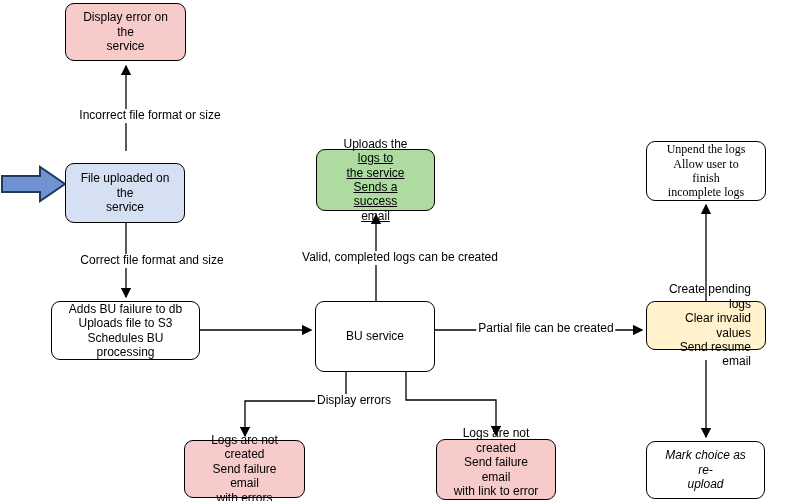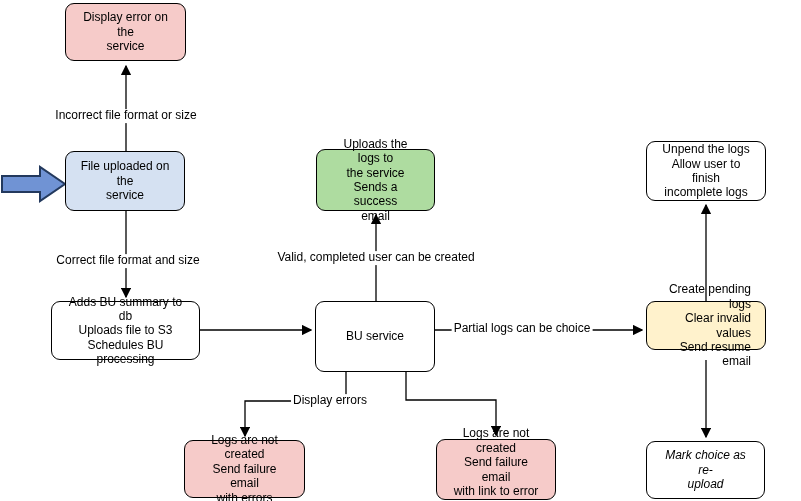--- a/index.html
+++ b/index.html
@@ -8,35 +8,35 @@
     font-family:"Liberation Sans",sans-serif;font-size:12px;color:#000;
   }
   svg.connectors{position:absolute;left:0;top:0;width:801px;height:501px;}
   .node{
     position:absolute;box-sizing:border-box;border:1px solid #000;border-radius:9px;
     display:flex;align-items:center;justify-content:center;text-align:center;
     white-space:pre-line;line-height:1.2;padding:14px;background:#fff;
   }
   .fill-error{background:#F6CBC9;}
   .fill-input{background:#D5E1F2;}
-  .fill-success{background:#AEDCA0;}
+  .fill-success{background:#AEDCA0;text-decoration:underline;}
   .fill-pending{background:#FFF2CC;}
   .fill-plain{background:#FFFFFF;}
   .edge-label{
     position:absolute;transform:translate(-50%,-50%);background:#ffffff;
-    padding:0 2px;text-align:center;white-space:pre-line;line-height:1.15;
+    padding:0 2px;text-align:center;white-space:pre-line;line-height:1.15;margin-left:24px;
   }
   
   .n-display-error {left:65px; top:3px;  width:121px;height:58px;}
-  .n-file-uploaded {left:65px; top:151px;width:120px;height:60px;}
+  .n-file-uploaded {left:65px; top:163px;width:120px;height:60px;}
   .n-adds-bu      {left:51px; top:301px;width:149px;height:59px;}
   .n-bu-service   {left:315px;top:301px;width:120px;height:71px;}
   .n-success      {left:316px;top:149px;width:119px;height:62px;}
   .n-pending      {left:646px;top:301px;width:120px;height:49px;text-align:right;}
-  .n-unpend       {left:646px;top:141px;width:120px;height:60px;}
+  .n-unpend       {left:646px;top:141px;width:120px;height:60px;font-family:Liberation Serif, serif;}
   .n-mark-reupload{left:646px;top:441px;width:119px;height:58px;font-style:italic;}
   .n-fail-errors  {left:184px;top:440px;width:121px;height:58px;}
   .n-fail-summary {left:436px;top:439px;width:120px;height:61px;}
   
   .l-incorrect{left:126px;top:116px;}
   .l-correct  {left:128px;top:261px;}
   .l-valid    {left:376px;top:258px;}
   .l-partial  {left:522px;top:329px;}
   .l-template {left:330px;top:401px;}
   .l-important{left:453px;top:399px;}
@@ -72,21 +72,21 @@
     <span>Display error on the
 service</span>
   </div>
 
   <div class="node fill-input n-file-uploaded">
     <span>File uploaded on the
 service</span>
   </div>
 
   <div class="node fill-plain n-adds-bu">
-    <span>Adds BU summary to db
+    <span>Adds BU failure to db
 Uploads file to S3
 Schedules BU processing</span>
   </div>
 
   <div class="node fill-plain n-bu-service">
     <span>BU service</span>
   </div>
 
   <div class="node fill-success n-success">
     <span>Uploads the logs to
@@ -120,17 +120,17 @@
 
   <div class="node fill-error n-fail-summary">
     <span>Logs are not created
 Send failure email
 with link to error
 summary</span>
   </div>
 
   <div class="edge-label l-incorrect">Incorrect file format or size</div>
   <div class="edge-label l-correct">Correct file format and size</div>
-  <div class="edge-label l-valid">Valid, completed user can be created</div>
-  <div class="edge-label l-partial">Partial logs can be choice</div>
+  <div class="edge-label l-valid">Valid, completed logs can be created</div>
+  <div class="edge-label l-partial">Partial file can be created</div>
   <div class="edge-label l-template">Display errors</div>
 
 </div>
 
 </body></html>

